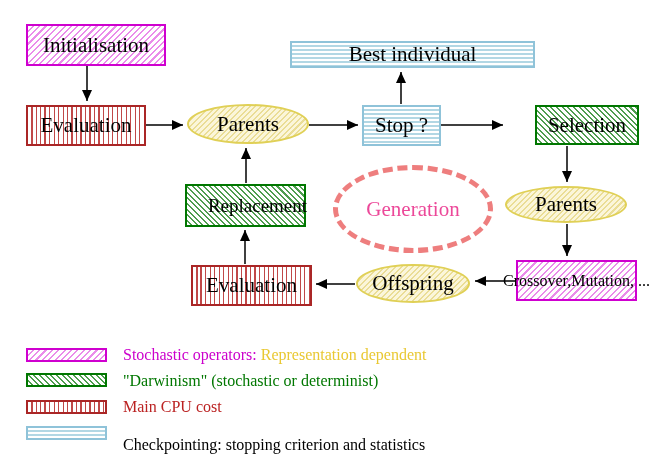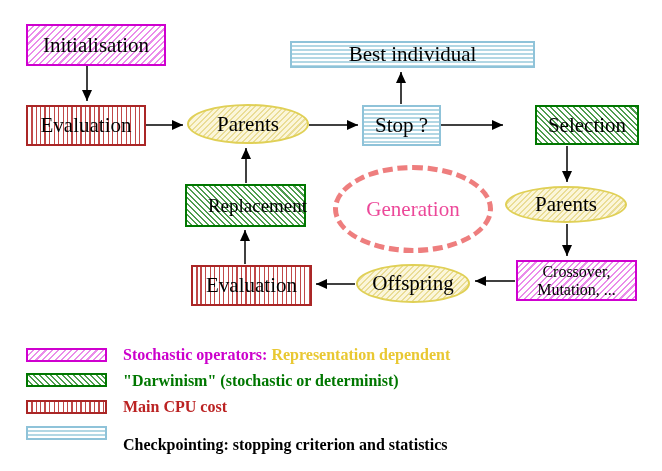--- a/index.html
+++ b/index.html
@@ -36,21 +36,21 @@
     background:repeating-linear-gradient(135deg,#fbf6da 0px,#fbf6da 2.5px,#eadd96 2.5px,#eadd96 4px);
   }
   .generation {
     border:5px dashed #ee7e7e; border-radius:50%;
     color:#ec4899; background:transparent;
   }
   .rounded { border-radius:0; }
   
   .swatch { position:absolute; box-sizing:border-box; width:81px; height:14px; }
   .legend-text {
-    position:absolute; left:123px; font-size:16px; line-height:20px; white-space:nowrap;font-weight:bold;
+    position:absolute; left:123px; font-size:16px; line-height:20px; white-space:nowrap;
   }
 </style>
 </head>
 <body>
 
 <div class="stage">
 
   <svg class="arrows" width="662" height="471" viewBox="0 0 662 471">
     <defs>
       <marker id="ah" markerUnits="userSpaceOnUse" markerWidth="12" markerHeight="10" refX="11" refY="5" orient="auto">
@@ -91,21 +91,21 @@
   </div>
 
   <div class="node hatch-green" style="left:535px; top:105px; width:104px; height:40px;">
     <span>Selection</span>
   </div>
 
   <div class="node ellipse fill-yellow" style="left:505px; top:186px; width:122px; height:37px;">
     <span>Parents</span>
   </div>
 
-  <div class="node hatch-magenta" style="left:516px; top:260px; width:121px; height:41px; flex-direction:column; font-size:16px; line-height:18px;">
+  <div class="node hatch-magenta" style="left:516px; top:260px; width:121px; height:41px; font-size:16px; line-height:18px;">
     <span>Crossover,</span>
     <span>Mutation, ...</span>
   </div>
 
   <div class="node ellipse fill-yellow" style="left:356px; top:264px; width:114px; height:39px;">
     <span>Offspring</span>
   </div>
 
   <div class="node stripe-red" style="left:191px; top:265px; width:121px; height:41px;">
     <span>Evaluation</span>

